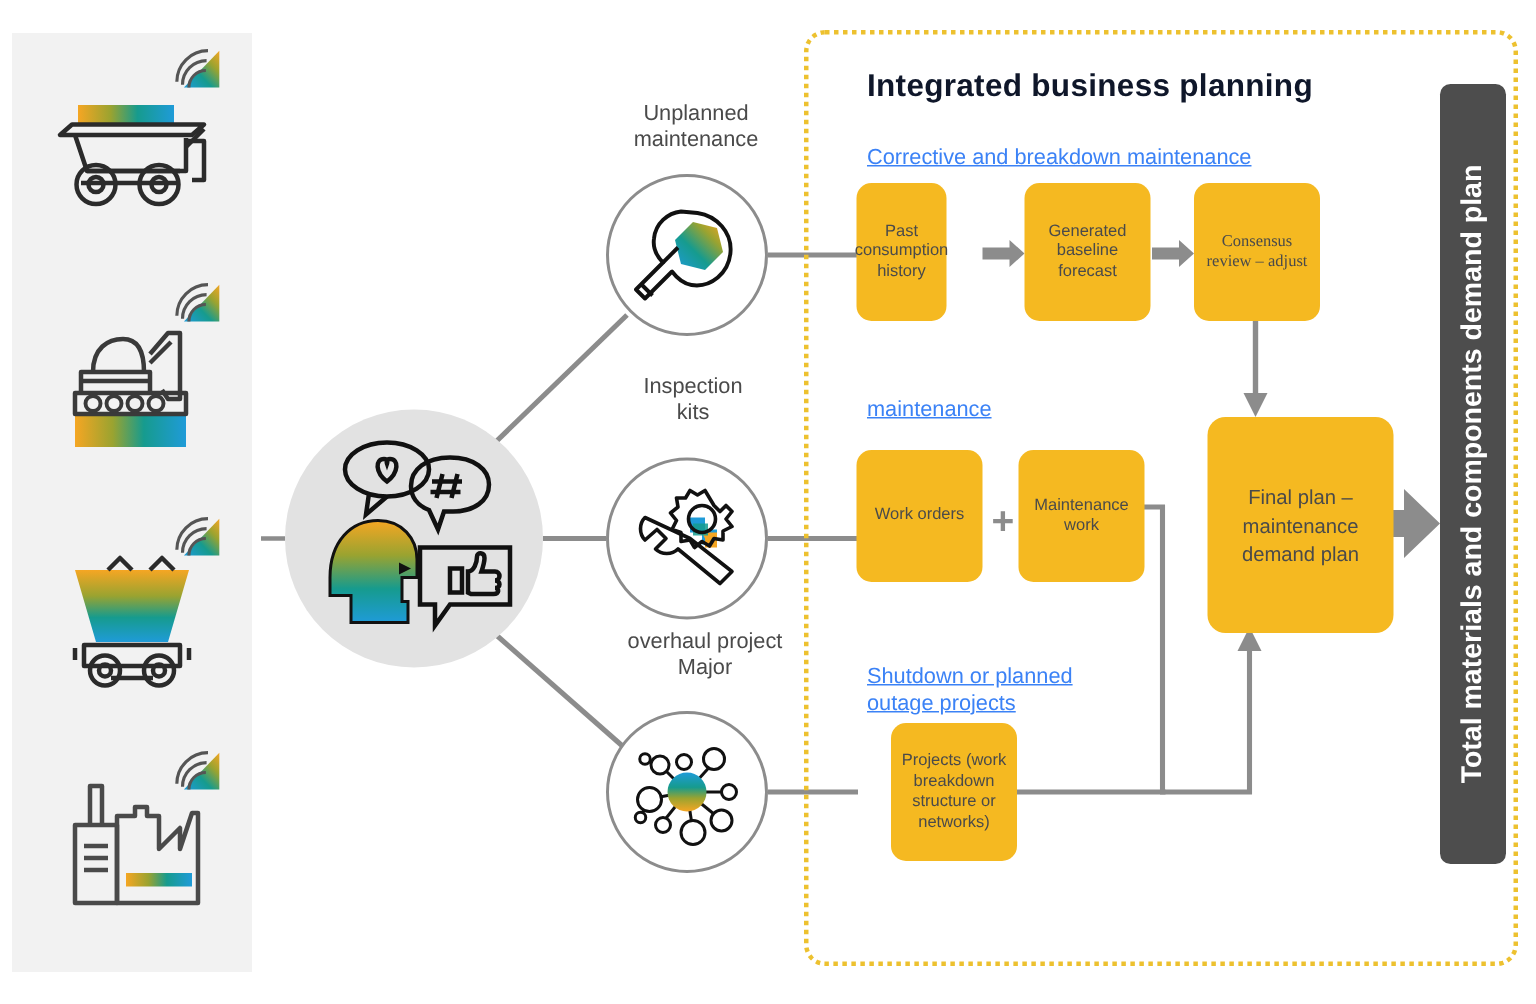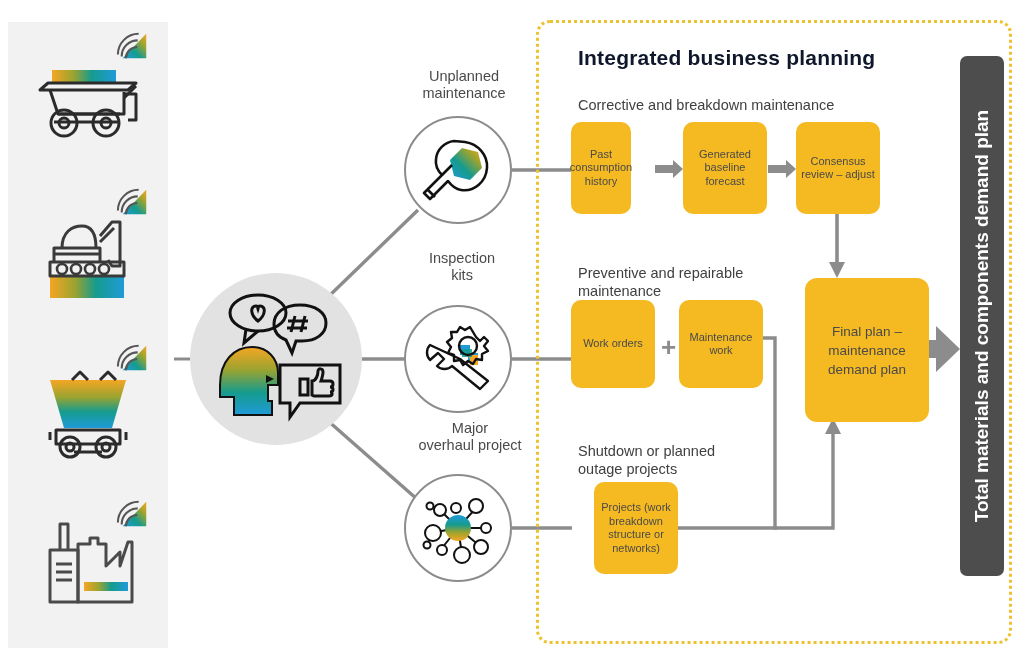--- a/index.html
+++ b/index.html
@@ -26,21 +26,21 @@
               background:#ffffff;border:2.5px solid #8c8c8c;box-sizing:border-box;}
   .cat-art{position:absolute;left:12px;top:12px;width:80px;height:80px;}
   .cat-label{position:absolute;text-align:center;font-size:14.5px;line-height:17px;
              color:#4a4a4a;}
 
   
   #ibp-panel{position:absolute;left:536px;top:20px;width:476px;height:624px;
              border:3px dotted #edc12f;border-radius:14px;box-sizing:border-box;}
   #ibp-title{position:absolute;left:578px;top:46px;font-size:21px;font-weight:bold;
              color:#0f172a;letter-spacing:.2px;}
-  .sec-head{position:absolute;font-size:14.5px;line-height:18px;color:#404040;}
+  .sec-head{position:absolute;font-size:14.5px;line-height:18px;color:#3b82f6;text-decoration:underline;}
 
   
   .node{position:absolute;background:#f5b921;border-radius:10px;
         display:flex;align-items:center;justify-content:center;text-align:center;
         font-size:11px;line-height:13.5px;color:#4a4a4a;padding:4px;box-sizing:border-box;}
   .node.big{font-size:13.5px;line-height:19px;border-radius:12px;}
 
   .plus{position:absolute;font-size:26px;color:#8c8c8c;font-weight:bold;line-height:1;}
 
   
@@ -281,22 +281,22 @@
     <path d="M44 30 L54 30 L54 38 L44 38 Z" fill="#169b8e" opacity=".85"></path>
     <g fill="none" stroke="#111" stroke-width="2.4" stroke-linejoin="round">
       <path d="M12 26 C8 30 8 37 12 41 L20 34 L26 40 L19 47 C23 51 30 51 34 47 L62 70 L70 62 L42 40 Z"></path>
       <path d="M58 18 L62 22 L66 18 L70 22 L66 27 L70 32 L64 35 L64 41 L58 40 L55 45 L50 42 L45 46 L42 41 L36 42 L36 36 L30 34 L33 28 L29 23 L34 19 L33 13 L39 13 L42 8 L47 11 L52 8 Z"></path>
       <circle cx="50" cy="27" r="9"></circle>
     </g>
   </svg>
 </div>
 
 <div class="cat-label" style="left:386px;top:420px;width:168px;">
+  <div>overhaul project</div>
   <div>Major</div>
-  <div>overhaul project</div>
 </div>
 <div class="cat-circle" style="left:404px;top:474px;">
   <svg class="cat-art" viewBox="0 0 80 80">
     <defs>
         <linearGradient id="nodeg" x1="0" y1="0" x2="0" y2="1">
       <stop offset="0" stop-color="#1f9bd8"></stop>
           <stop offset="0.38" stop-color="#169b8e"></stop>
       <stop offset="0.66" stop-color="#9aa330"></stop>
           <stop offset="1" stop-color="#f5a623"></stop>
     </linearGradient>
@@ -328,31 +328,30 @@
   </svg>
 </div>
 
 <div id="ibp-panel"></div>
 <div id="ibp-title">Integrated business planning</div>
 
 <div class="sec-head" style="left:578px;top:96px;">
   <div>Corrective and breakdown maintenance</div>
 </div>
 <div class="sec-head" style="left:578px;top:264px;">
-  <div>Preventive and repairable</div>
   <div>maintenance</div>
 </div>
 <div class="sec-head" style="left:578px;top:442px;">
   <div>Shutdown or planned</div>
   <div>outage projects</div>
 </div>
 
 <div class="node" style="left:571px;top:122px;width:60px;height:92px;">Past consumption history</div>
 <div class="node" style="left:683px;top:122px;width:84px;height:92px;">Generated baseline forecast</div>
-<div class="node" style="left:796px;top:122px;width:84px;height:92px;">Consensus review – adjust</div>
+<div class="node" style="left:796px;top:122px;width:84px;height:92px;font-family:Liberation Serif, serif;">Consensus review – adjust</div>
 
 <div class="node" style="left:571px;top:300px;width:84px;height:88px;">Work orders</div>
 <div class="plus" style="left:661px;top:334px;">+</div>
 <div class="node" style="left:679px;top:300px;width:84px;height:88px;">Maintenance work</div>
 
 <div class="node big" style="left:805px;top:278px;width:124px;height:144px;">Final plan – maintenance demand plan</div>
 
 <div class="node" style="left:571px;top:482px;width:84px;height:92px;margin-left:23px;">Projects (work breakdown structure or networks)</div>
 
 <div id="banner">

